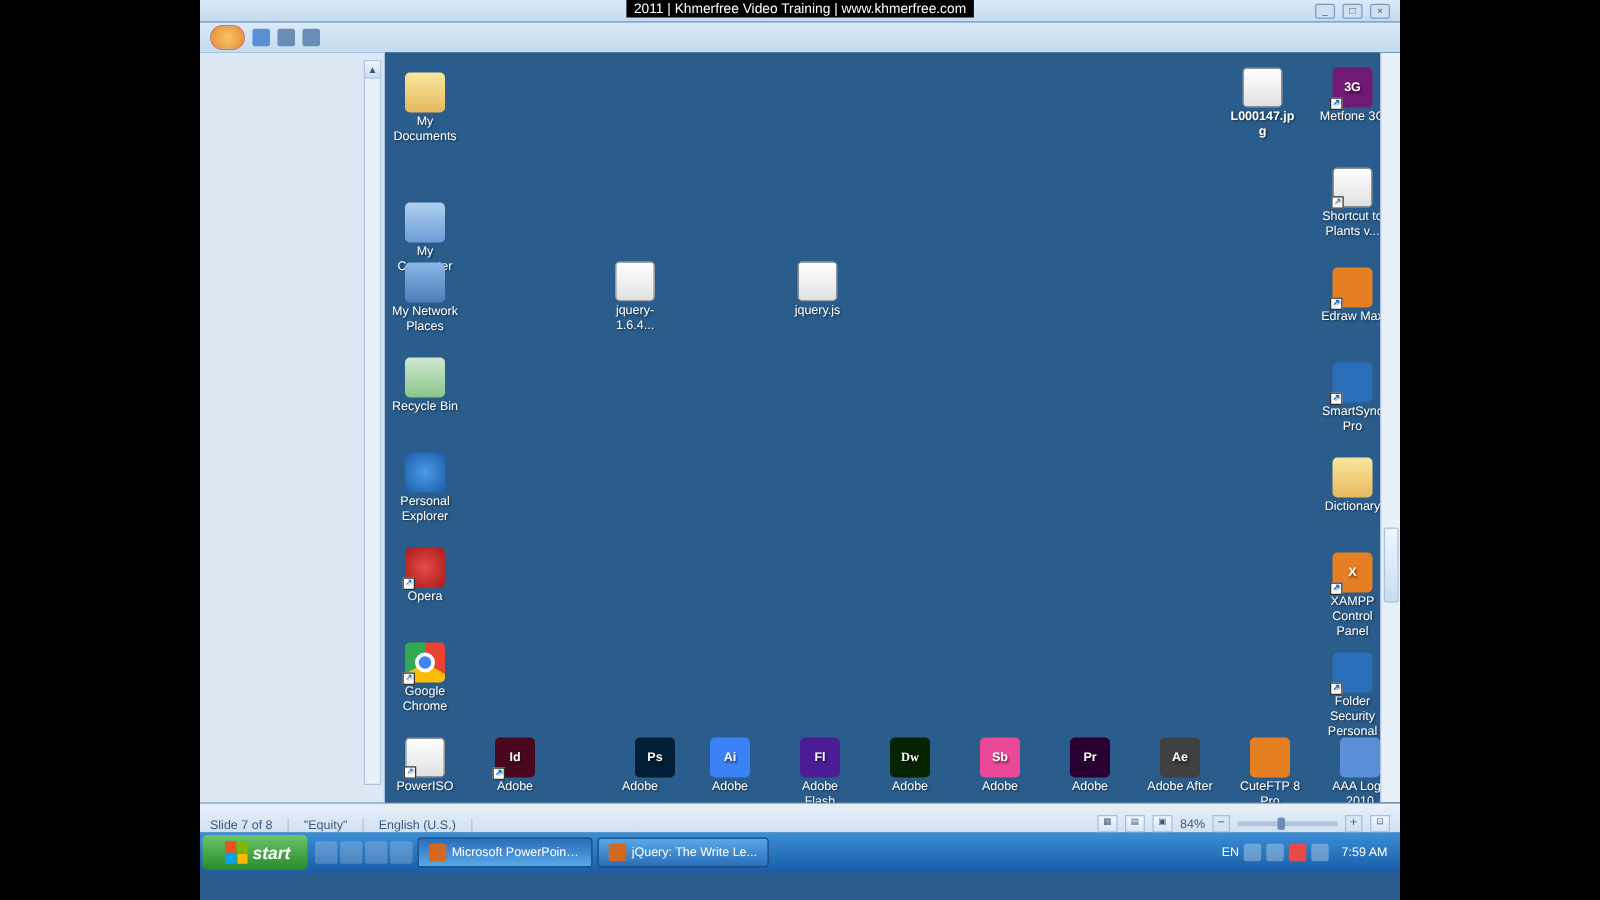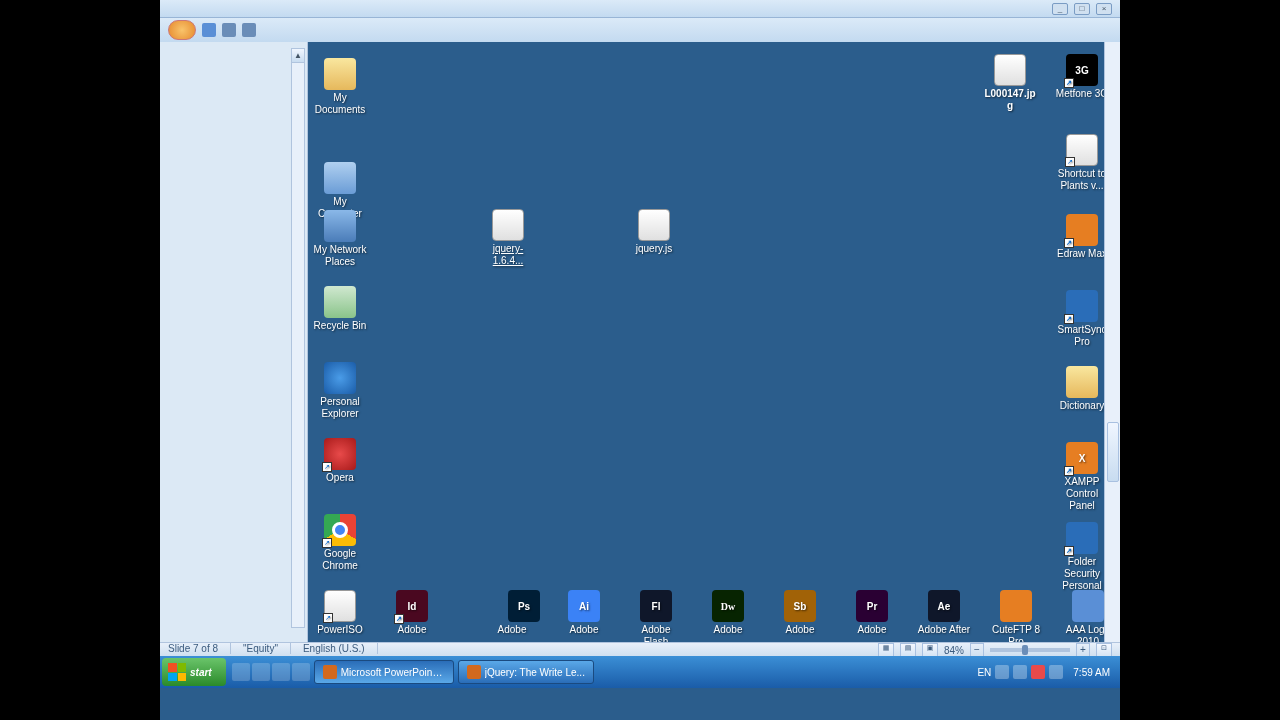--- a/index.html
+++ b/index.html
@@ -20,29 +20,29 @@
 .thumb-scroll { position: absolute; right: 2px; top: 6px; width: 14px; height: 580px; background: #e8f0fa; border: 1px solid #b0c4de; }
 .thumb-scroll-btn { width: 12px; height: 14px; background: linear-gradient(#f0f6ff,#c8dcf0); margin: 0 auto; border-bottom: 1px solid #b0c4de; font-size: 8px; text-align: center; line-height: 14px; color: #456; }
 .slide-pane { flex: 1; background: #2b5d8c; position: relative; overflow: hidden; color: #fff; font-size: 10px; }
 .slide-scroll { position: absolute; right: 0; top: 0; width: 16px; height: 100%; background: #e8f0fa; border-left: 1px solid #b0c4de; }
 .slide-scroll-thumb { width: 12px; height: 60px; background: linear-gradient(#f0f6ff,#c8dcf0); margin: 380px auto 0; border: 1px solid #a8c0e0; border-radius: 2px; }
 .desktop-icons { position: absolute; inset: 0; }
 .dicon { position: absolute; width: 56px; text-align: center; color: #fff; font-size: 10px; text-shadow: 1px 1px 2px rgba(0,0,0,.6); cursor: pointer; }
 .dicon .ico { width: 32px; height: 32px; margin: 0 auto 2px; border-radius: 4px; position: relative; }
 .dicon .lbl { line-height: 12px; word-wrap: break-word; }
 .shortcut-arrow { position: absolute; bottom: -2px; left: -2px; width: 10px; height: 10px; background: #fff; border: 1px solid #333; font-size: 7px; text-align: center; line-height: 8px; color: #06c; }
-.statusbar { height: 14px; background: linear-gradient(#e8f0fa,#d0e0f0); display: flex; align-items: flex-start; font-size: 10px; color: #3b5b7e; border-top: 1px solid #b0c4de; padding: 0 8px; justify-content: space-between; }
+.statusbar { height: 24px; background: linear-gradient(#e8f0fa,#d0e0f0); display: flex; align-items: flex-end; font-size: 10px; color: #3b5b7e; border-top: 1px solid #b0c4de; padding: 0 8px; justify-content: space-between; }
 .status-left { display: flex; gap: 12px; }
 .status-left span { border-right: 1px solid #b0c4de; padding-right: 12px; }
 .status-right { display: flex; align-items: center; gap: 6px; }
 .view-btn { width: 16px; height: 14px; background: linear-gradient(#f4f8ff,#d4e4f4); border: 1px solid #a8c0e0; font-size: 7px; text-align: center; }
 .zoom-slider { width: 80px; height: 4px; background: #b0c4de; position: relative; }
 .zoom-slider::after { content: ''; position: absolute; left: 40%; top: -3px; width: 6px; height: 10px; background: #6a8db8; border-radius: 2px; }
 .taskbar { height: 32px; background: linear-gradient(#3b8fd6,#1a5ca8); display: flex; align-items: center; position: relative; }
-.start-btn { height: 28px; padding: 0 14px 0 6px; background: linear-gradient(#6ac46a,#2a8a2a); border-radius: 4px; display: flex; align-items: center; gap: 4px; color: #fff; font-style: italic; font-weight: bold; font-size: 10px; margin-left: 2px; cursor: pointer; }
+.start-btn { height: 28px; padding: 0 14px 0 18px; background: linear-gradient(#6ac46a,#2a8a2a); border-radius: 4px; display: flex; align-items: center; gap: 4px; color: #fff; font-style: italic; font-weight: bold; font-size: 14px; margin-left: 2px; cursor: pointer; }
 .start-logo { width: 18px; height: 18px; display: grid; grid-template: 1fr 1fr/1fr 1fr; gap: 1px; }
 .start-logo span:nth-child(1){background:#f25022}.start-logo span:nth-child(2){background:#7fba00}.start-logo span:nth-child(3){background:#00a4ef}.start-logo span:nth-child(4){background:#ffb900}
 .ql { display: flex; gap: 2px; margin-left: 6px; }
 .ql-icon { width: 18px; height: 18px; background: rgba(255,255,255,.2); border-radius: 2px; }
 .task-item { height: 24px; padding: 0 8px; background: linear-gradient(#5aa8e8,#2a6db8); border: 1px solid #1a4a80; border-radius: 3px; display: flex; align-items: center; gap: 4px; margin-left: 4px; color: #fff; font-size: 10px; cursor: pointer; max-width: 140px; }
 .task-item.active { background: linear-gradient(#2a6db8,#5aa8e8); }
 .task-item .ti { width: 14px; height: 14px; background: #d2691e; border-radius: 2px; flex-shrink: 0; }
 .tray { position: absolute; right: 4px; display: flex; align-items: center; gap: 4px; color: #fff; font-size: 10px; }
 .tray-icon { width: 14px; height: 14px; background: rgba(255,255,255,.3); border-radius: 2px; }
 .clock { padding: 0 6px; }
@@ -62,20 +62,21 @@
 
 <div class="screen">
   <div class="titlebar">
     <div></div>
     <div class="winbtns">
       <div class="winbtn">_</div>
       <div class="winbtn">□</div>
       <div class="winbtn">×</div>
     </div>
   </div>
+  <div class="titlebar-overlay">2011 | Khmerfree Video Training | www.khmerfree.com</div>
 
   <div class="qat">
     <div class="office-btn"></div>
     <div class="qat-icon" style="background:#5a8fd6"></div>
     <div class="qat-icon"></div>
     <div class="qat-icon"></div>
   </div>
 
 
   <div class="content">
@@ -121,34 +122,34 @@
           <div class="dicon" style="left: 4px; top: 548px;">
             <div class="ico file-ico">
               <div class="shortcut-arrow">↗</div>
             </div>
             <div class="lbl">PowerISO</div>
           </div>
           <div class="dicon" style="left: 76px; top: 548px;">
             <div class="ico adobe" style="background: rgb(74, 8, 32);">Id<div class="shortcut-arrow">↗</div></div>
             <div class="lbl">Adobe</div>
           </div>
-          <div class="dicon" style="left: 172px; top: 167px; text-decoration: underline;">
+          <div class="dicon" style="left: 172px; top: 167px;">
             <div class="ico file-ico"></div>
             <div class="lbl">jquery-1.6.4...</div>
           </div>
           <div class="dicon" style="left: 318px; top: 167px;">
             <div class="ico file-ico"></div>
             <div class="lbl">jquery.js</div>
           </div>
           <div class="dicon" style="left: 674px; top: 12px; font-weight: bold;">
             <div class="ico file-ico"></div>
             <div class="lbl">L000147.jpg</div>
           </div>
           <div class="dicon" style="left: 746px; top: 12px;">
-            <div class="ico adobe" style="background: #000000;">3G<div class="shortcut-arrow">↗</div></div>
+            <div class="ico adobe" style="background: #701a75;">3G<div class="shortcut-arrow">↗</div></div>
             <div class="lbl">Metfone 3G</div>
           </div>
           <div class="dicon" style="left: 746px; top: 92px;">
             <div class="ico file-ico">
               <div class="shortcut-arrow">↗</div>
             </div>
             <div class="lbl">Shortcut to Plants v...</div>
           </div>
           <div class="dicon" style="left: 746px; top: 172px;">
             <div class="ico adobe" style="background: rgb(230, 126, 34);">
@@ -178,37 +179,37 @@
           </div>
           <div class="dicon" style="left: 176px; top: 548px;">
             <div class="ico adobe" style="background: rgb(0, 30, 54); margin-left: 24px;">Ps</div>
             <div class="lbl">Adobe</div>
           </div>
           <div class="dicon" style="left: 248px; top: 548px;">
             <div class="ico adobe" style="background: #3b82f6;">Ai</div>
             <div class="lbl">Adobe</div>
           </div>
           <div class="dicon" style="left: 320px; top: 548px;">
-            <div class="ico adobe" style="background: #0f172a;">Fl</div>
+            <div class="ico adobe" style="background: #4c1d95;">Fl</div>
             <div class="lbl">Adobe Flash</div>
           </div>
           <div class="dicon" style="left: 392px; top: 548px;">
             <div class="ico adobe" style="background: rgb(7, 36, 1); font-family: Liberation Serif, serif;">Dw</div>
             <div class="lbl">Adobe</div>
           </div>
           <div class="dicon" style="left: 464px; top: 548px;">
-            <div class="ico adobe" style="background: #a16207;">Sb</div>
+            <div class="ico adobe" style="background: #ec4899;">Sb</div>
             <div class="lbl">Adobe</div>
           </div>
           <div class="dicon" style="left: 536px; top: 548px;">
             <div class="ico adobe" style="background: rgb(42, 0, 51);">Pr</div>
             <div class="lbl">Adobe</div>
           </div>
           <div class="dicon" style="left: 608px; top: 548px;">
-            <div class="ico adobe" style="background: #0f172a;">Ae</div>
+            <div class="ico adobe" style="background: #404040;">Ae</div>
             <div class="lbl">Adobe After</div>
           </div>
           <div class="dicon" style="left: 680px; top: 548px;">
             <div class="ico adobe" style="background: rgb(230, 126, 34);"></div>
             <div class="lbl">CuteFTP 8 Pro</div>
           </div>
           <div class="dicon" style="left: 752px; top: 548px;">
             <div class="ico adobe" style="background: rgb(90, 143, 214);"></div>
             <div class="lbl">AAA Logo 2010</div>
           </div>

